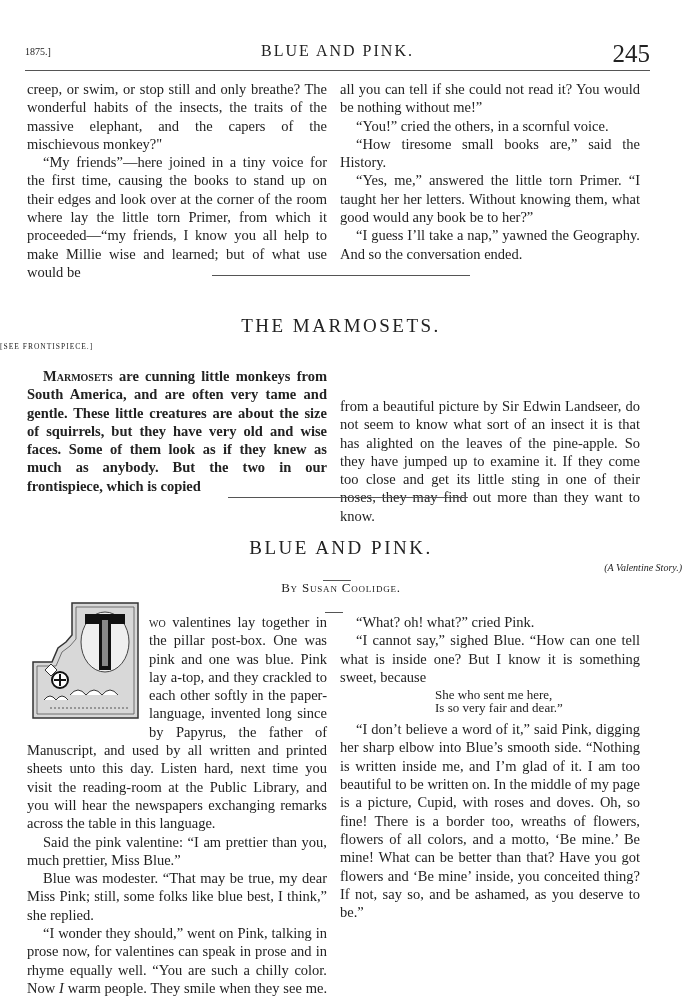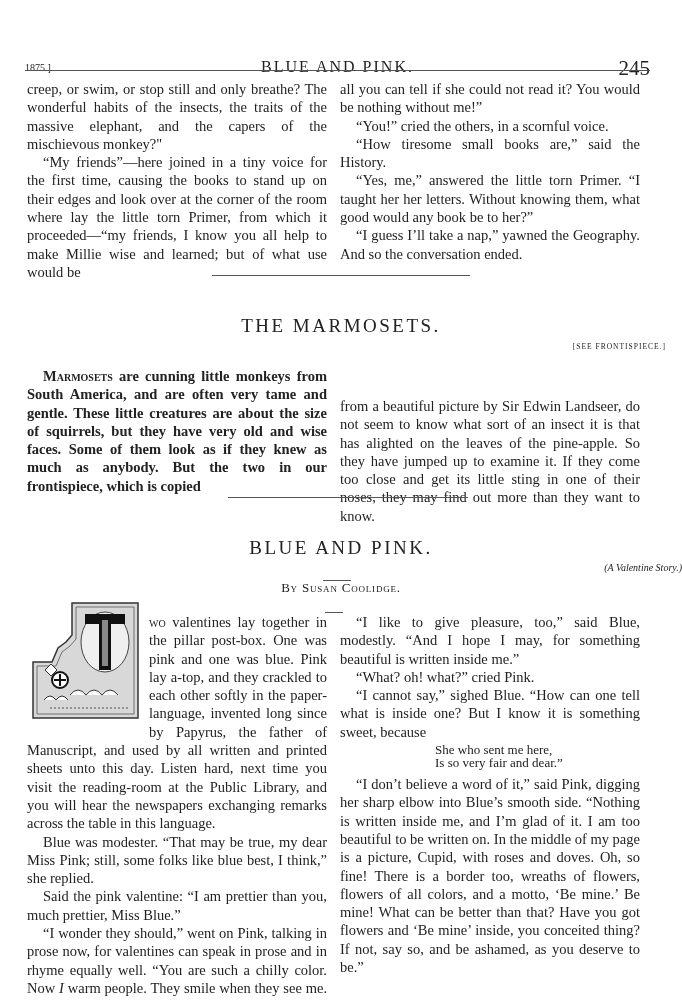--- a/index.html
+++ b/index.html
@@ -1,30 +1,30 @@
 <!DOCTYPE html>
 <html><head>
 <meta charset="utf-8">
 <style>
   html, body { margin:0; padding:0; background:#ffffff; }
   body { width:682px; height:1000px; position:relative; overflow:hidden;
          font-family:"Liberation Serif", "DejaVu Serif", serif; color:#222; }
-  .runhead { position:absolute; top:56px; left:25px; width:625px; height:28px; }
+  .runhead { position:absolute; top:40px; left:25px; width:625px; height:28px; }
   .runhead .year { position:absolute; left:0; top:6px; font-size:10px; }
   .runhead .title { position:absolute; left:0; right:0; top:2px; text-align:center;
                     font-size:16px; letter-spacing:2px; }
-  .runhead .pagenum { position:absolute; right:0; top:0; font-size:21px;margin-left:21px; }
+  .runhead .pagenum { position:absolute; right:0; top:0; font-size:25px;margin-left:21px; }
   .rule { position:absolute; height:0; border-top:1.5px solid #555; }
   .col { position:absolute; font-size:14.5px; line-height:18.3px; text-align:justify; }
   .col p { margin:0; text-indent:16px; }
   .col p.noindent { text-indent:0; }
   .col p.last { text-align-last:left; }
   .sec-title { position:absolute; left:0; width:682px; text-align:center;
                font-size:19px; letter-spacing:2.5px; }
-  .sec-sub { position:absolute; left:0; width:666px; text-align:right; font-size:7.5px;
+  .sec-sub { position:absolute; left:0; width:666px; text-align:left; font-size:7.5px;
              letter-spacing:1px;font-family:Liberation Serif, serif; }
   .italic-sub { position:absolute; left:0; width:682px; text-align:right; font-size:10px; font-style:italic; }
   .byline { position:absolute; left:0; width:682px; text-align:center; font-size:13px; letter-spacing:0.8px; }
   .sc { font-variant:small-caps; }
   .poem { font-size:13px; line-height:13px; text-align:left; padding-left:95px; margin:2px 0 6px 0; }
   .initial { position:absolute; left:30px; top:600px; width:112px; height:120px; }
   em { font-style:italic; }
 </style>
 </head>
 <body>
@@ -82,27 +82,26 @@
   <path d="M30 74 L30 86 M24 80 L36 80" stroke="#111" stroke-width="2"></path>
   <path d="M15 70 l6 -6 l6 6 l-6 6 z" fill="#fff" stroke="#333" stroke-width="1"></path>
   <path d="M40 95 q8 -10 16 0 q8 -10 16 0 q8 -10 16 0" fill="#fff" stroke="#333" stroke-width="1"></path>
   <path d="M14 100 q6 -8 12 0 q6 -8 12 0" fill="#fff" stroke="#333" stroke-width="1"></path>
   <path d="M20 108 L100 108" stroke="#333" stroke-width="0.8" stroke-dasharray="2 2"></path>
 </svg>
 
 <div class="col" style="top:613px; left:27px; width:300px;">
   <div style="float:left; width:122px; height:114px;"></div>
   <p class="noindent"><span class="sc">wo</span> <span>valentines lay together in the pillar post-box. One was pink and one was blue. Pink lay a-top, and they crackled to each other softly in the paper-language, invented long since by Papyrus, the father of Manuscript, and used by all written and printed sheets unto this day. Listen hard, next time you visit the reading-room at the Public Library, and you will hear the newspapers exchanging remarks across the table in this language.</span></p>
+  <p>Said the pink valentine: “I am prettier than you, much prettier, Miss Blue.”</p>
   <p>Blue was modester. “That may be true, my dear Miss Pink; still, some folks like blue best, I think,” she replied.</p>
-  <p>Said the pink valentine: “I am prettier than you, much prettier, Miss Blue.”</p>
   <p class="last"><span>“I wonder they should,” went on Pink, talking in prose now, for valentines can speak in prose and in rhyme equally well. “You are such a chilly color. Now</span> <em>I</em> <span>warm people. They smile when they see me. I like that. It is sweet to give pleasure.”</span></p>
 </div>
 
 <div class="col" style="top:613px; left:340px; width:300px;">
-  <p>“I like to give pleasure, too,” said Blue, modestly. “And I hope I may, for something beautiful is written inside me.”</p>
   <p>“What? oh! what?” cried Pink.</p>
   <p class="last">“I cannot say,” sighed Blue. “How can one tell what is inside one? But I know it is something sweet, because</p>
   <div class="poem">
     <div>She who sent me here,</div>
     <div>Is so very fair and dear.”</div>
   </div>
   <p class="last">“I don’t believe a word of it,” said Pink, digging her sharp elbow into Blue’s smooth side. “Nothing is written inside me, and I’m glad of it. I am too beautiful to be written on. In the middle of my page is a picture, Cupid, with roses and doves. Oh, so fine! There is a border too, wreaths of flowers, flowers of all colors, and a motto, ‘Be mine.’ Be mine! What can be better than that? Have you got flowers and ‘Be mine’ inside, you conceited thing? If not, say so, and be ashamed, as you deserve to be.”</p>
 </div>
 
 </body></html>

